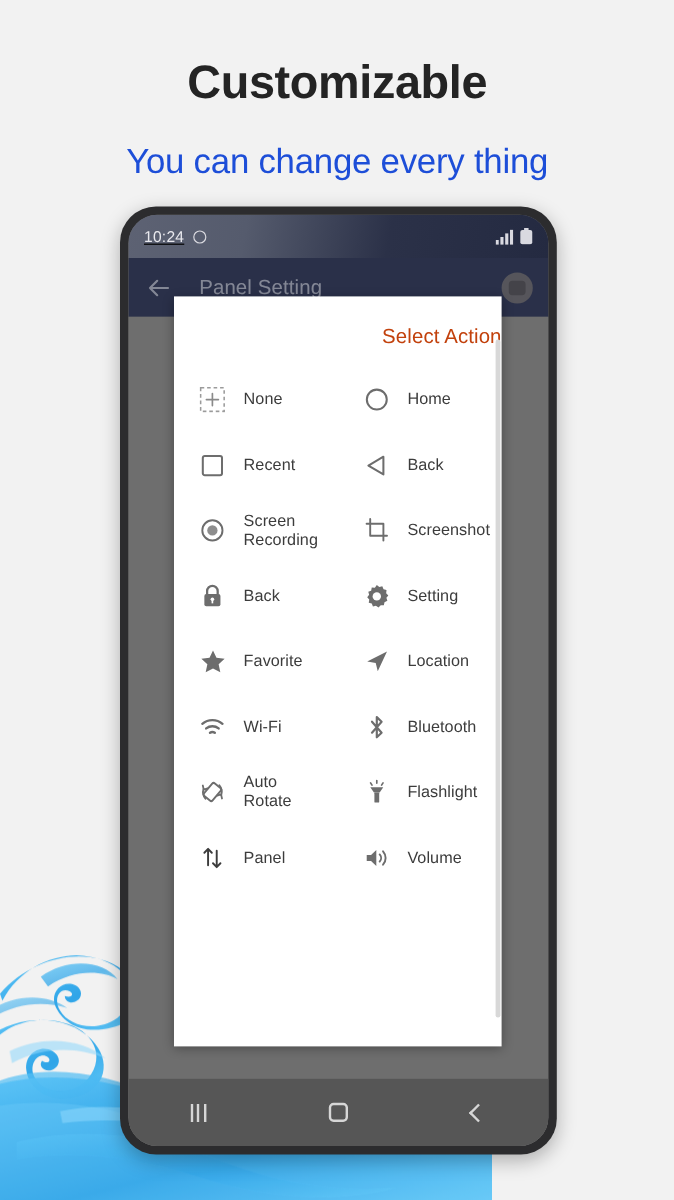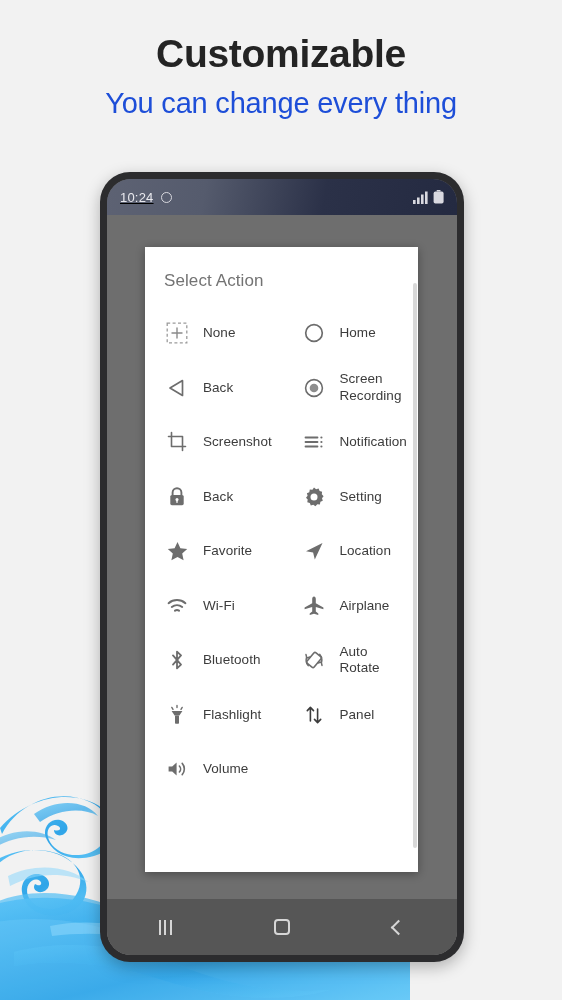--- a/index.html
+++ b/index.html
@@ -17,21 +17,21 @@
 
   
   .promo {
     position: absolute;
     top: 0; left: 0;
     width: 562px;
     text-align: center;
     z-index: 5;
   }
   .promo-title {
-    margin: 0;
+    margin: 16px;
     padding-top: 33px;
     font-size: 39px;
     font-weight: bold;
     color: #242424;
     letter-spacing: -0.3px;
     line-height: 1.1;
   }
   .promo-sub {
     margin: 0;
     padding-top: 11px;
@@ -201,23 +201,24 @@
     left: 38px;
     top: 68px;
     width: 273px;
     height: 625px;
     background: #ffffff;
     box-shadow: 0 2px 9px rgba(0,0,0,0.33);
     overflow: hidden;
   }
   .dialog-title {
     font-size: 17px;
-    color: #737373;
+    color: #c2410c;
     padding: 24px 0 0 19px;
     letter-spacing: 0.1px;
+    text-align: right;
   }
   .action-grid {
     display: grid;
     grid-template-columns: 1fr 1fr;
     padding: 15px 0 0 0;
   }
   .action-item {
     display: flex;
     align-items: center;
     height: 54.5px;
@@ -301,20 +302,29 @@
           <rect x="8" y="3.5" width="2.6" height="9.5" fill="#d9d9e0"></rect>
           <rect x="12" y="0.5" width="2.6" height="12.5" fill="#d9d9e0"></rect>
         </svg>
         <svg width="11" height="14" viewBox="0 0 11 14">
           <rect x="3.6" y="0" width="4" height="1.6" rx="0.6" fill="#d9d9e0"></rect>
           <rect x="0.6" y="1.6" width="10" height="12" rx="1.8" fill="#d9d9e0"></rect>
         </svg>
       </div>
     </div>
 
+    <div class="appbar">
+      <div class="appbar-back">
+        <svg width="24" height="24" viewBox="0 0 24 24">
+          <path d="M20 12 H5 M11 6 L5 12 L11 18" fill="none" stroke="#ffffff" stroke-width="1.8" stroke-linecap="round" stroke-linejoin="round"></path>
+        </svg>
+      </div>
+      <div class="appbar-title">Panel Setting</div>
+      <div class="appbar-avatar"></div>
+    </div>
 
     <div class="scrim"></div>
 
     <div class="dialog">
       <div class="dialog-title">Select Action</div>
 
       <div class="action-grid">
 
         <div class="action-item">
           <span class="action-icon">
@@ -328,20 +338,28 @@
 
         <div class="action-item">
           <span class="action-icon">
             <svg width="22" height="22" viewBox="0 0 22 22">
               <circle cx="11" cy="11" r="8.3" fill="none" stroke="#6d6d6d" stroke-width="1.7"></circle>
             </svg>
           </span>
           <span class="action-label">Home</span>
         </div>
 
+        <div class="action-item">
+          <span class="action-icon">
+            <svg width="22" height="22" viewBox="0 0 22 22">
+              <rect x="3" y="3" width="16" height="16" rx="1.6" fill="none" stroke="#6d6d6d" stroke-width="1.7"></rect>
+            </svg>
+          </span>
+          <span class="action-label">Recent</span>
+        </div>
 
         <div class="action-item">
           <span class="action-icon">
             <svg width="22" height="22" viewBox="0 0 22 22">
               <path d="M16.5 3.6 L16.5 18.4 L4 11 Z" fill="none" stroke="#6d6d6d" stroke-width="1.7" stroke-linejoin="round"></path>
             </svg>
           </span>
           <span class="action-label">Back</span>
         </div>
 
@@ -360,31 +378,20 @@
           <span class="action-icon">
             <svg width="22" height="22" viewBox="0 0 22 22">
               <path d="M5.5 1.5 L5.5 15.5 L19.5 15.5" fill="none" stroke="#6d6d6d" stroke-width="1.6" stroke-linecap="round" stroke-linejoin="round"></path>
               <path d="M2.5 5.5 L16.5 5.5 L16.5 19.5" fill="none" stroke="#6d6d6d" stroke-width="1.6" stroke-linecap="round" stroke-linejoin="round"></path>
             </svg>
           </span>
           <span class="action-label">Screenshot</span>
         </div>
 
 
-        <div class="action-item">
-          <span class="action-icon">
-            <svg width="22" height="22" viewBox="0 0 22 22">
-              <path d="M2.5 6.5 H14.5 M2.5 11 H14.5 M2.5 15.5 H14.5" stroke="#6d6d6d" stroke-width="1.8" stroke-linecap="round"></path>
-              <circle cx="18.4" cy="6.5" r="1.1" fill="#6d6d6d"></circle>
-              <circle cx="18.4" cy="11" r="1.1" fill="#6d6d6d"></circle>
-              <circle cx="18.4" cy="15.5" r="1.1" fill="#6d6d6d"></circle>
-            </svg>
-          </span>
-          <span class="action-label">Notification</span>
-        </div>
 
         <div class="action-item">
           <span class="action-icon">
             <svg width="22" height="22" viewBox="0 0 22 22">
               <path d="M6.6 9 V6.6 A4.4 4.4 0 0 1 15.4 6.6 V9" fill="none" stroke="#6d6d6d" stroke-width="1.9"></path>
               <rect x="4.3" y="9" width="13.4" height="10.2" rx="1.6" fill="#6d6d6d"></rect>
               <circle cx="11" cy="13.4" r="1.5" fill="#ffffff"></circle>
               <rect x="10.3" y="13.4" width="1.4" height="3.4" fill="#ffffff"></rect>
             </svg>
           </span>
@@ -427,31 +434,20 @@
           <span class="action-icon">
             <svg width="22" height="22" viewBox="0 0 22 22">
               <path d="M2.6 8.2 A13 13 0 0 1 19.4 8.2" fill="none" stroke="#6d6d6d" stroke-width="2" stroke-linecap="round"></path>
               <path d="M5.8 12 A8.4 8.4 0 0 1 16.2 12" fill="none" stroke="#6d6d6d" stroke-width="2" stroke-linecap="round"></path>
               <path d="M9 15.7 A3.6 3.6 0 0 1 13 15.7" fill="none" stroke="#6d6d6d" stroke-width="2" stroke-linecap="round"></path>
             </svg>
           </span>
           <span class="action-label">Wi-Fi</span>
         </div>
 
-        <div class="action-item">
-          <span class="action-icon">
-            <svg width="22" height="22" viewBox="0 0 22 22">
-              <path d="M11 1.6 C12.1 1.6 12.8 2.6 12.8 4 L12.8 8.2 L20.4 12.4 L20.4 14.2
-                       L12.8 12.1 L12.8 16.6 L15.3 18.4 L15.3 19.9 L11 18.8 L6.7 19.9
-                       L6.7 18.4 L9.2 16.6 L9.2 12.1 L1.6 14.2 L1.6 12.4 L9.2 8.2
-                       L9.2 4 C9.2 2.6 9.9 1.6 11 1.6 Z" fill="#6d6d6d"></path>
-            </svg>
-          </span>
-          <span class="action-label">Airplane</span>
-        </div>
 
         <div class="action-item">
           <span class="action-icon">
             <svg width="22" height="22" viewBox="0 0 22 22">
               <path d="M7 6.4 L15 15.6 L11 19.4 L11 2.6 L15 6.4 L7 15.6" fill="none" stroke="#6d6d6d" stroke-width="1.8" stroke-linecap="round" stroke-linejoin="round"></path>
             </svg>
           </span>
           <span class="action-label">Bluetooth</span>
         </div>
 

